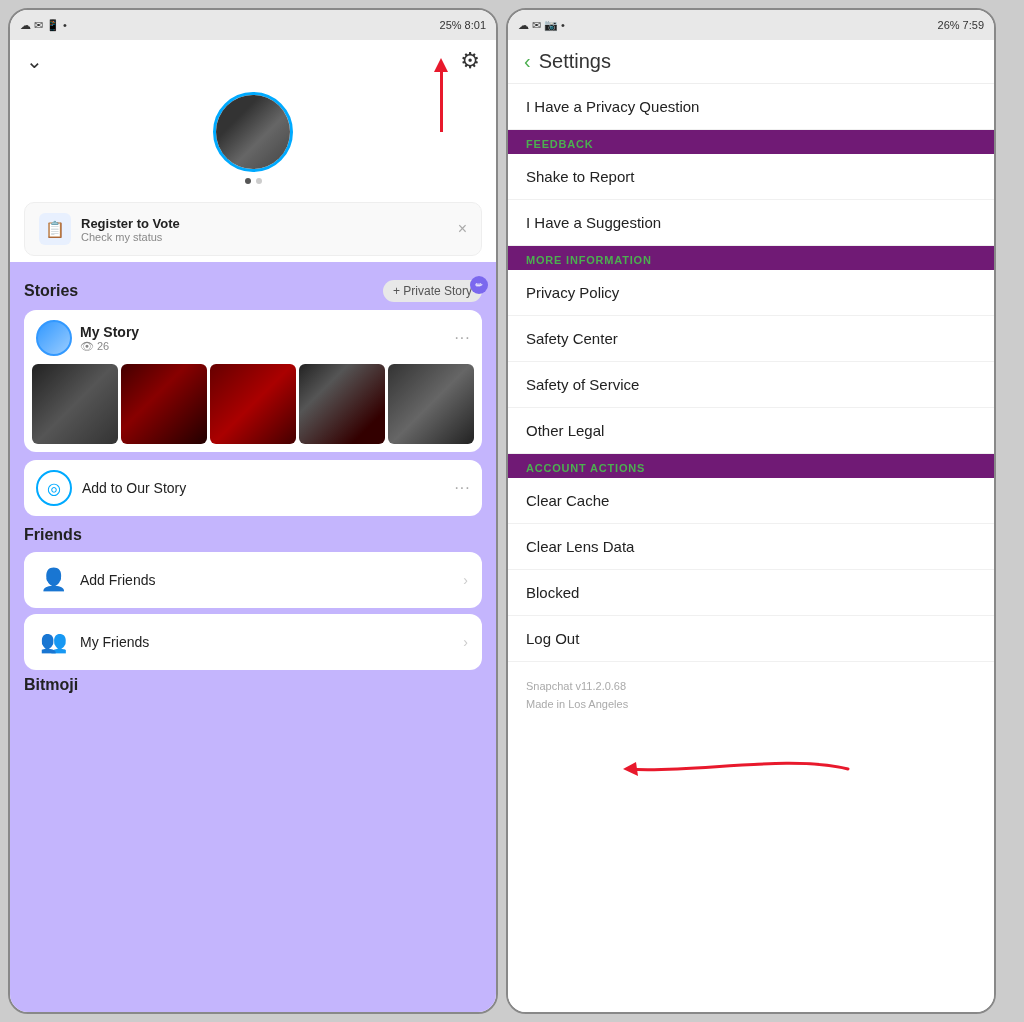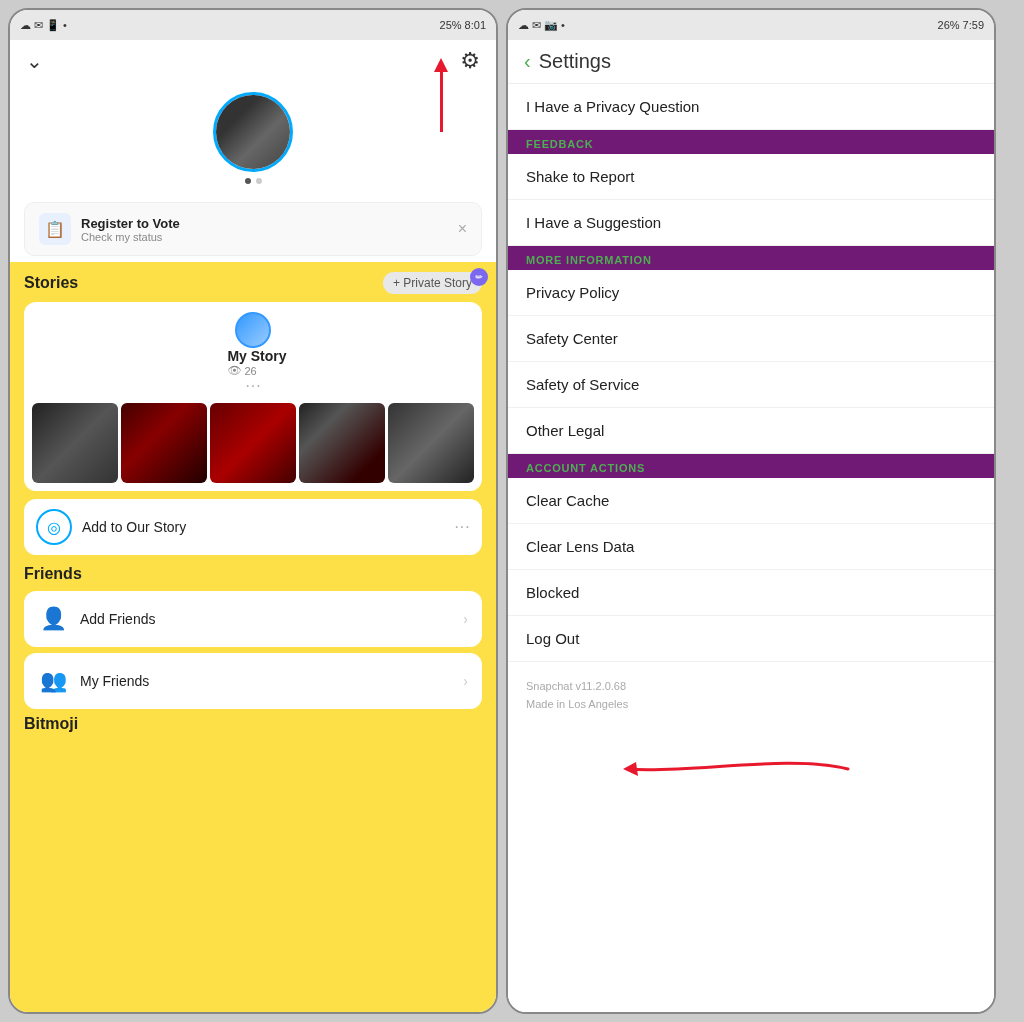--- a/index.html
+++ b/index.html
@@ -162,22 +162,22 @@
     .close-x {
       color: #aaa;
       font-size: 16px;
       cursor: pointer;
     }
 
     
     .left-scroll {
       flex: 1;
       overflow-y: auto;
-      background: #fde047;
-      padding: 10px 14px;
+      background: #c4b5fd;
+      padding: 18px 14px;
     }
 
     .section-header {
       display: flex;
       align-items: center;
       justify-content: space-between;
       margin-bottom: 8px;
     }
     .section-title {
       font-size: 16px;
@@ -215,21 +215,20 @@
       background: #fff;
       border-radius: 12px;
       overflow: hidden;
       margin-bottom: 8px;
     }
     .story-header {
       display: flex;
       align-items: center;
       justify-content: flex-start;
       padding: 10px 12px 4px;
-      flex-direction: column;
     }
     .story-avatar {
       width: 36px;
       height: 36px;
       border-radius: 50%;
       background: linear-gradient(135deg, #3399ff 0%, #99ccff 100%);
       border: 2px solid #3399ff;
     }
     .story-info {
       flex: 1;

